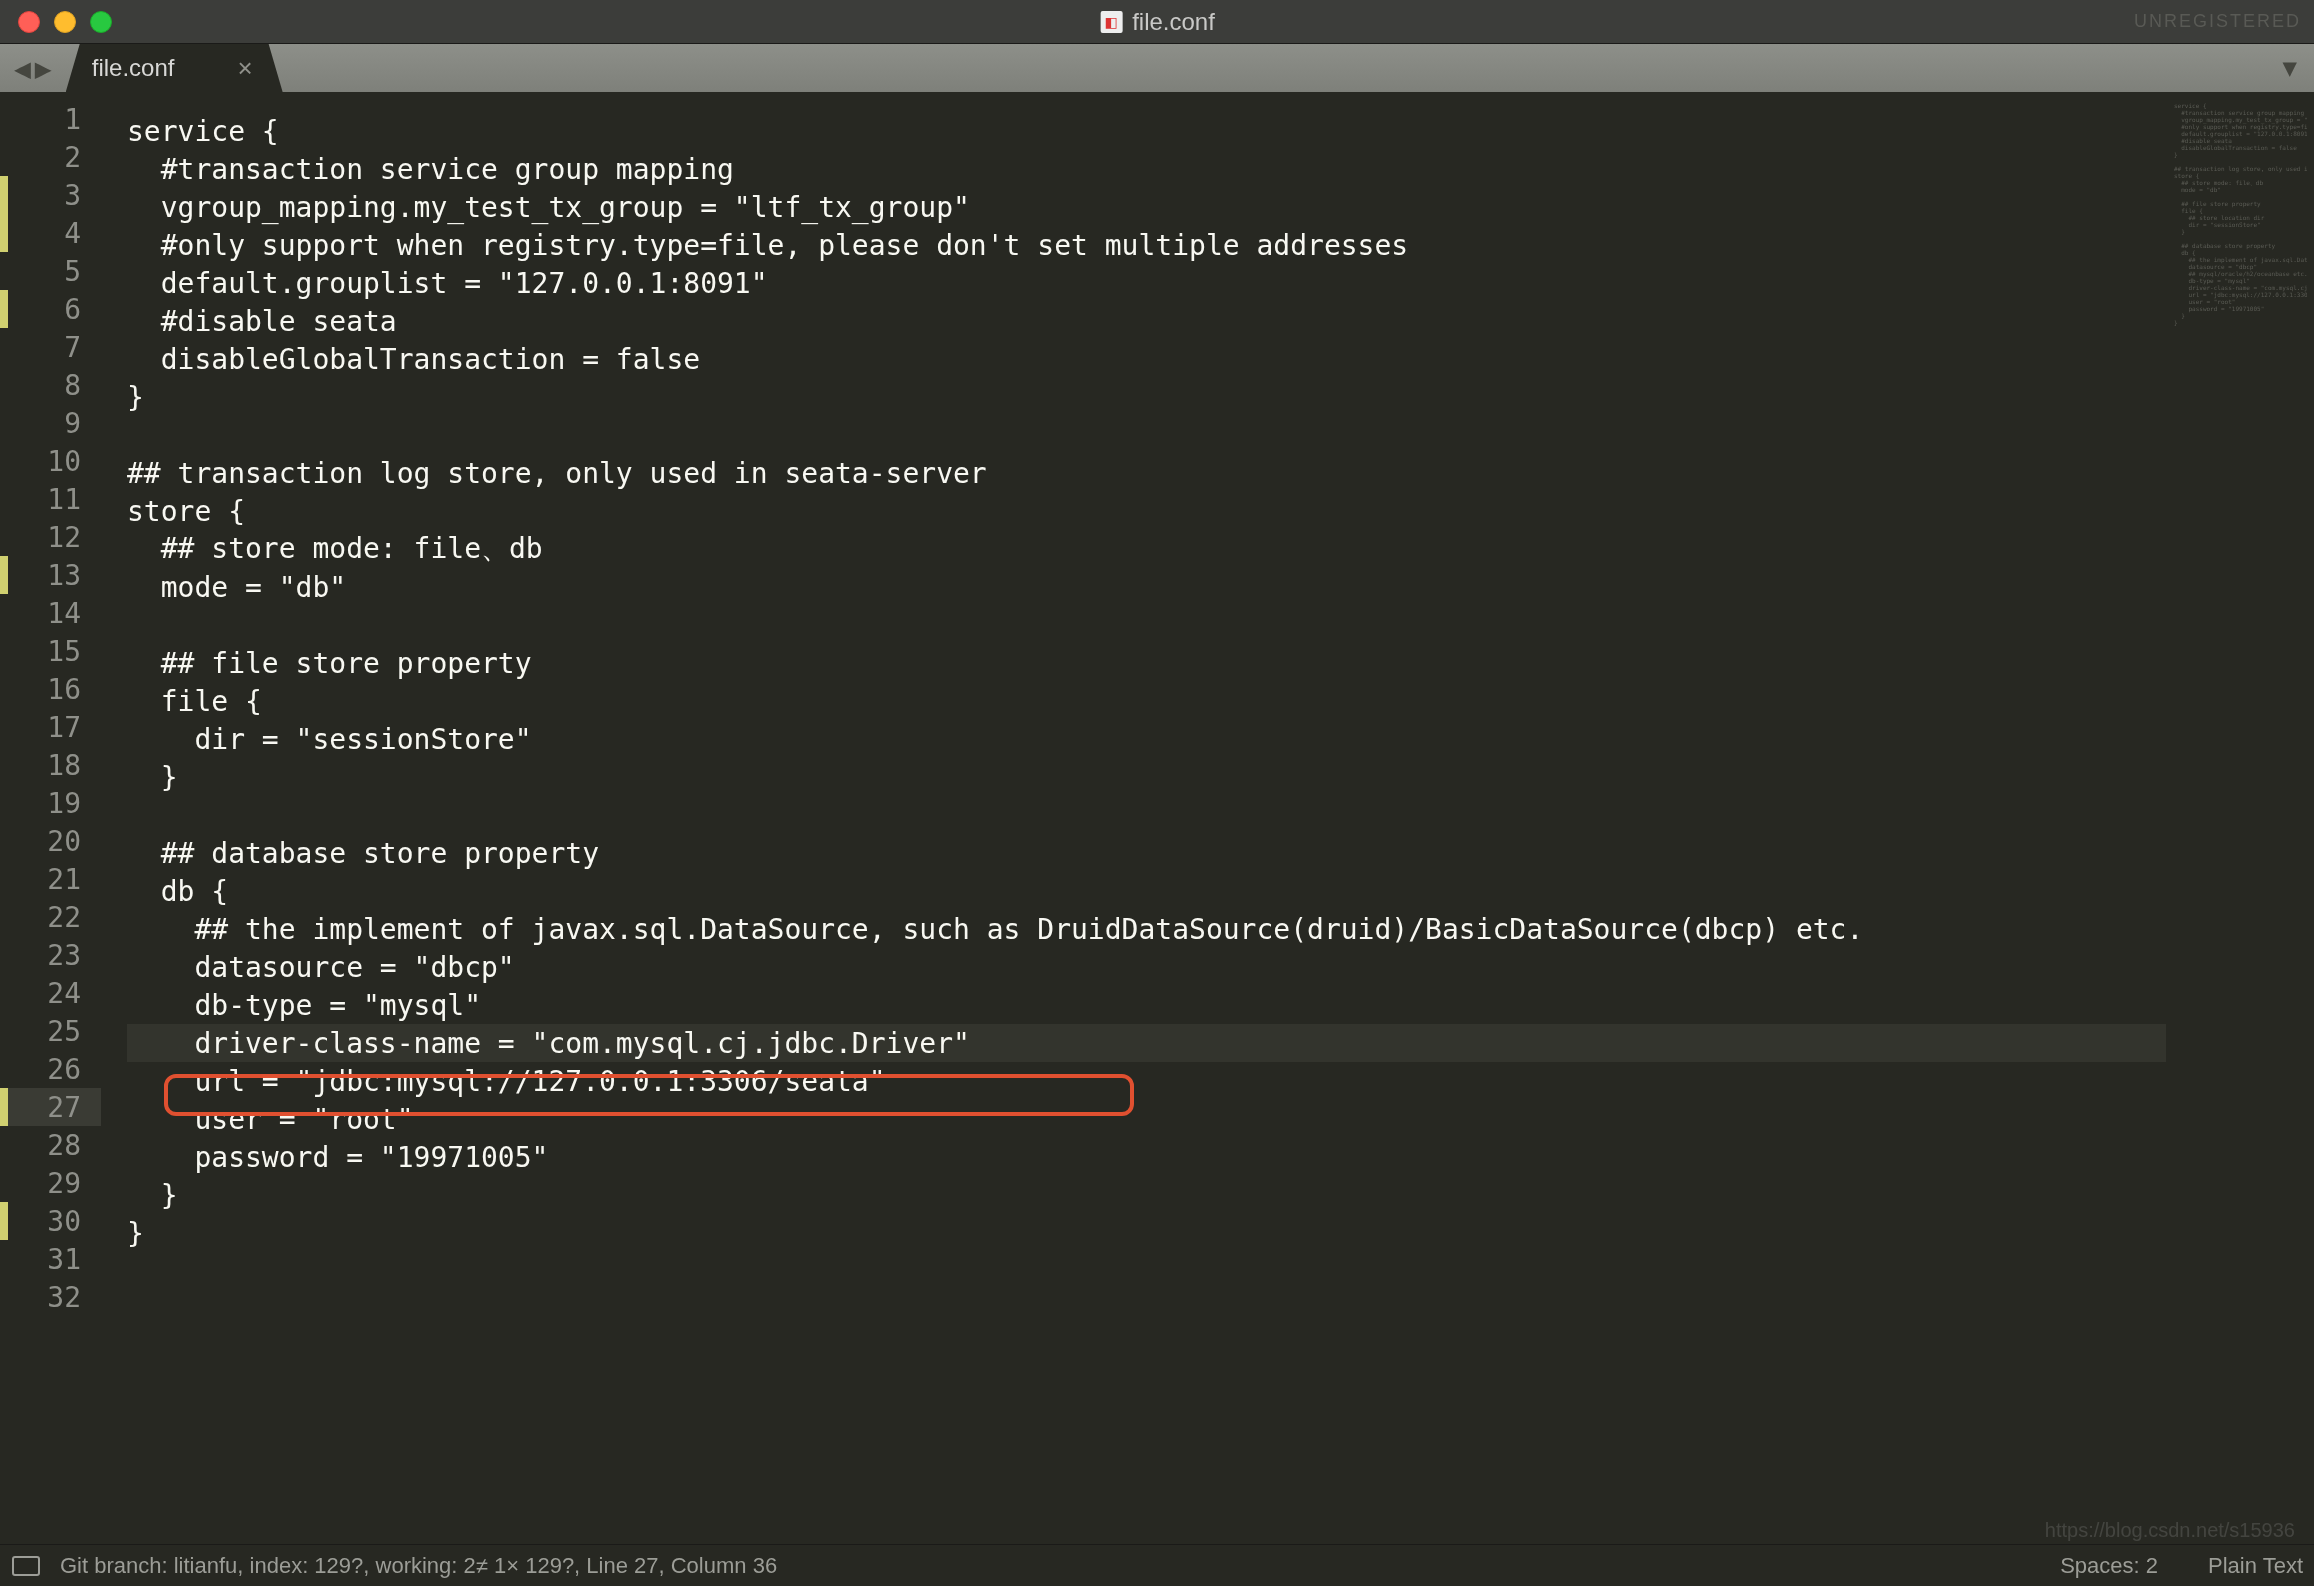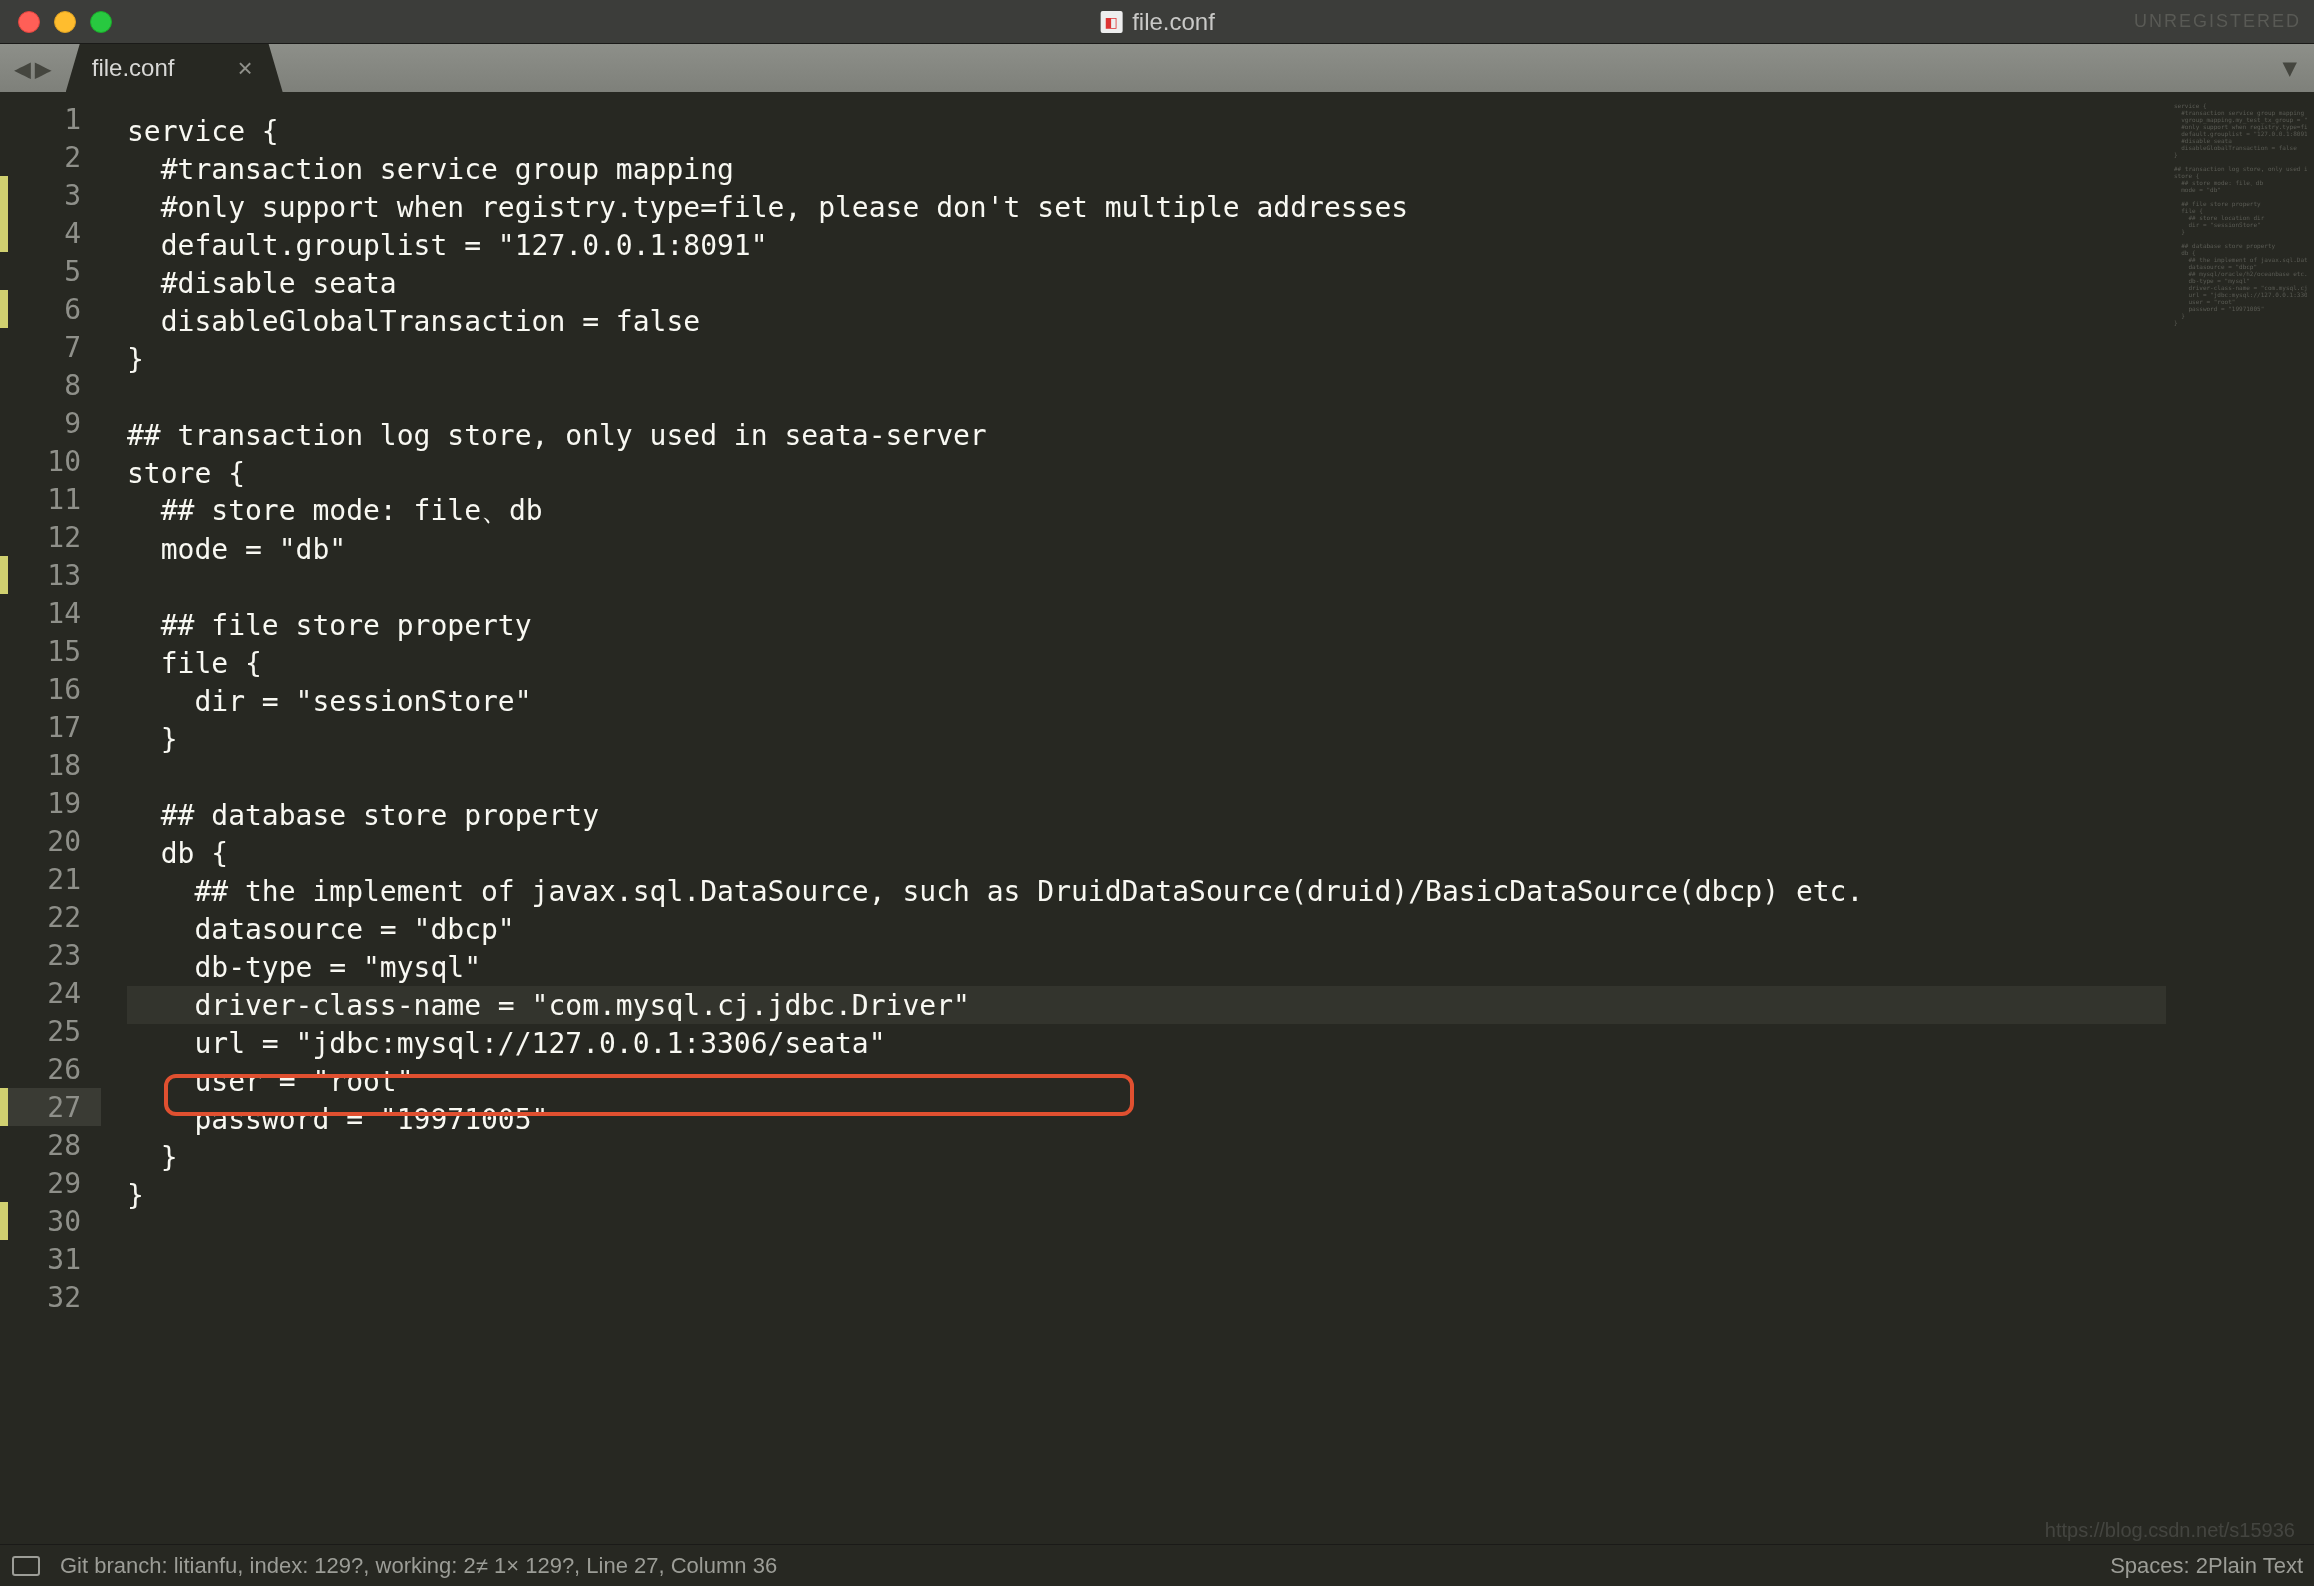--- a/index.html
+++ b/index.html
@@ -34,21 +34,21 @@
 .code { flex: 1; padding: 20px 0 0 26px; position: relative; }
 .code-line { height: 38px; display: flex; align-items: center; color: #f8f8f2; font-size: 28px; white-space: pre; position: relative; }
 .code-line.active { background: rgba(90,91,82,0.24); text-align: center; }
 .hl-box { position: absolute; border: 4px solid #e05030; border-radius: 12px; pointer-events: none; }
 
 .minimap { width: 149px; background: #272822; position: relative; padding: 10px 8px; }
 .minimap-content { color: #5a5b54; font-size: 6px; line-height: 7px; white-space: pre; font-family: monospace; overflow: hidden; }
 
 .statusbar { height: 42px; background: #272822; border-top: 1px solid #1a1a18; display: flex; align-items: center; padding: 0 12px; color: #9c9d97; font-size: 22px; font-family: -apple-system, sans-serif; gap: 20px; }
 .sb-icon { width: 28px; height: 20px; border: 2px solid #9c9d97; border-radius: 3px; display: inline-block; }
-.sb-right { margin-left: auto; display: flex; }
+.sb-right { margin-left: auto; display: flex; gap: 50px; }
 .watermark { position: absolute; right: 20px; bottom: 44px; color: rgba(200,200,200,0.18); font-size: 20px; font-family: -apple-system, sans-serif; }
 </style>
 </head>
 <body>
 
 <div class="window">
 
   <div class="titlebar">
     <div class="traffic">
       <div class="tl red"></div>
@@ -105,20 +105,21 @@
         <div class="gutter-line mark active">27</div>
         <div class="gutter-line">28</div>
         <div class="gutter-line">29</div>
         <div class="gutter-line mark">30</div>
         <div class="gutter-line">31</div>
         <div class="gutter-line">32</div>
       </div>
     <div class="code" id="code">
         <div class="code-line">service {</div>
         <div class="code-line">  #transaction service group mapping</div>
+        <div class="code-line">  vgroup_mapping.my_test_tx_group = "ltf_tx_group"</div>
         <div class="code-line">  #only support when registry.type=file, please don't set multiple addresses</div>
         <div class="code-line">  default.grouplist = "127.0.0.1:8091"</div>
         <div class="code-line">  #disable seata</div>
         <div class="code-line">  disableGlobalTransaction = false</div>
         <div class="code-line">}</div>
         <div class="code-line"></div>
         <div class="code-line">## transaction log store, only used in seata-server</div>
         <div class="code-line">store {</div>
         <div class="code-line">  ## store mode: file、db</div>
         <div class="code-line">  mode = "db"</div>

